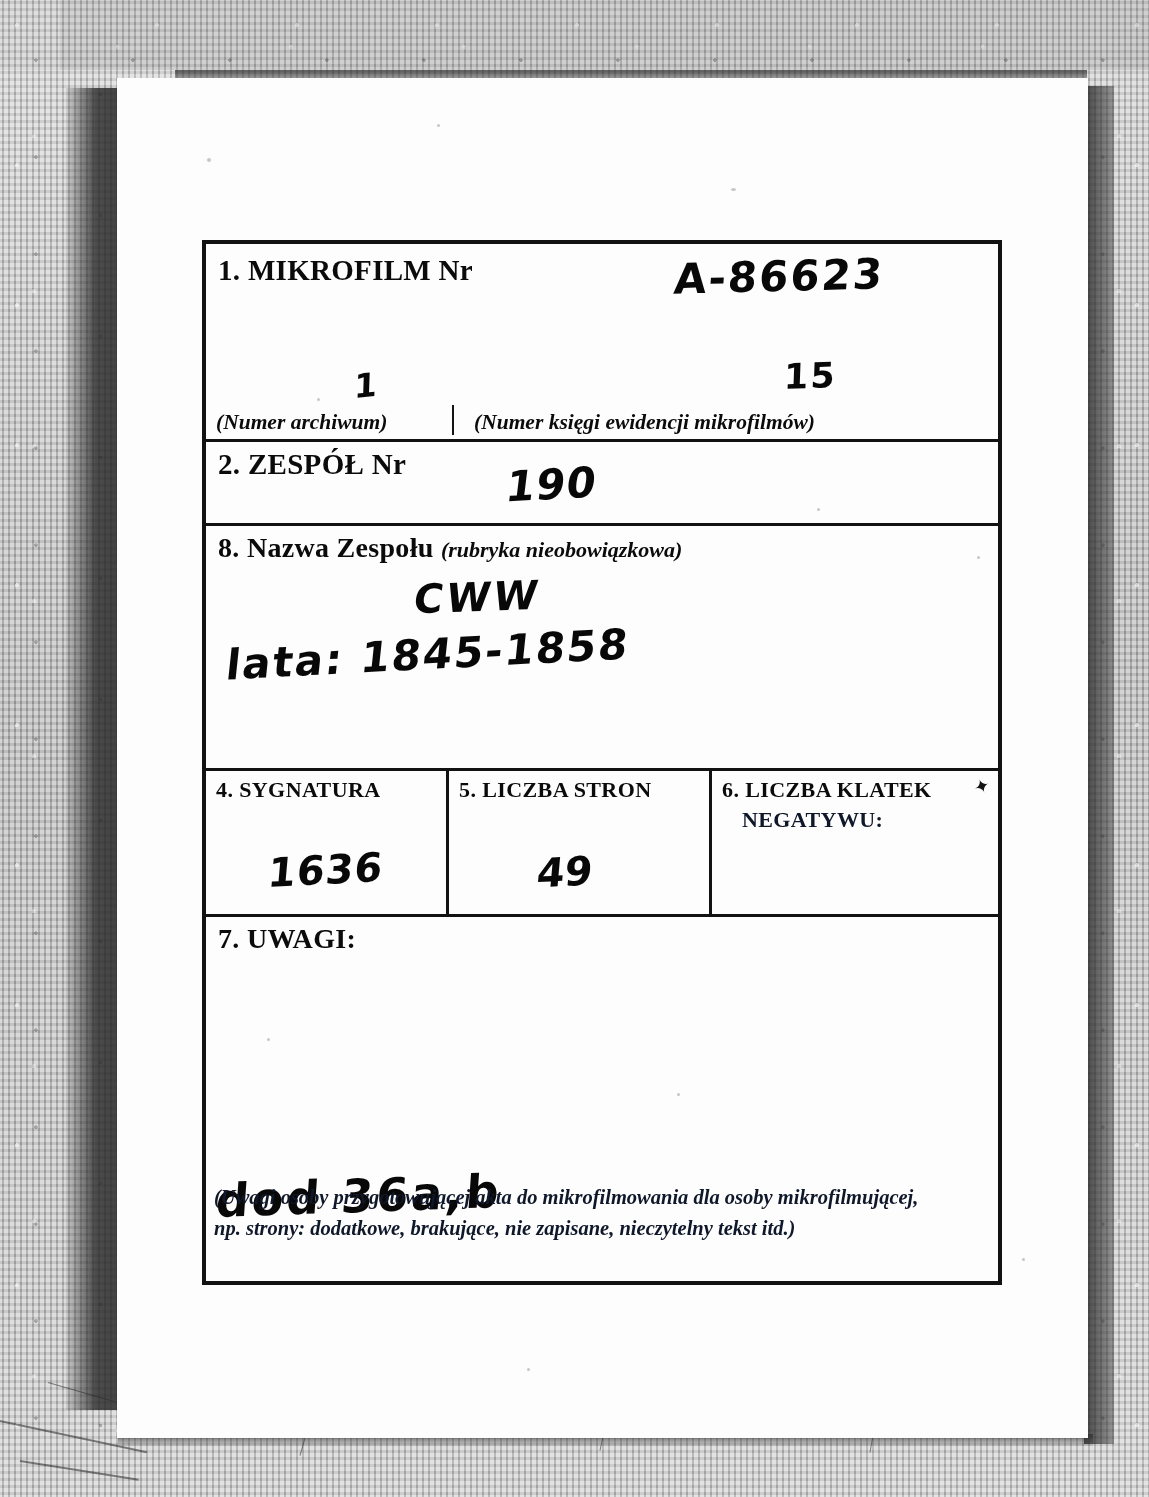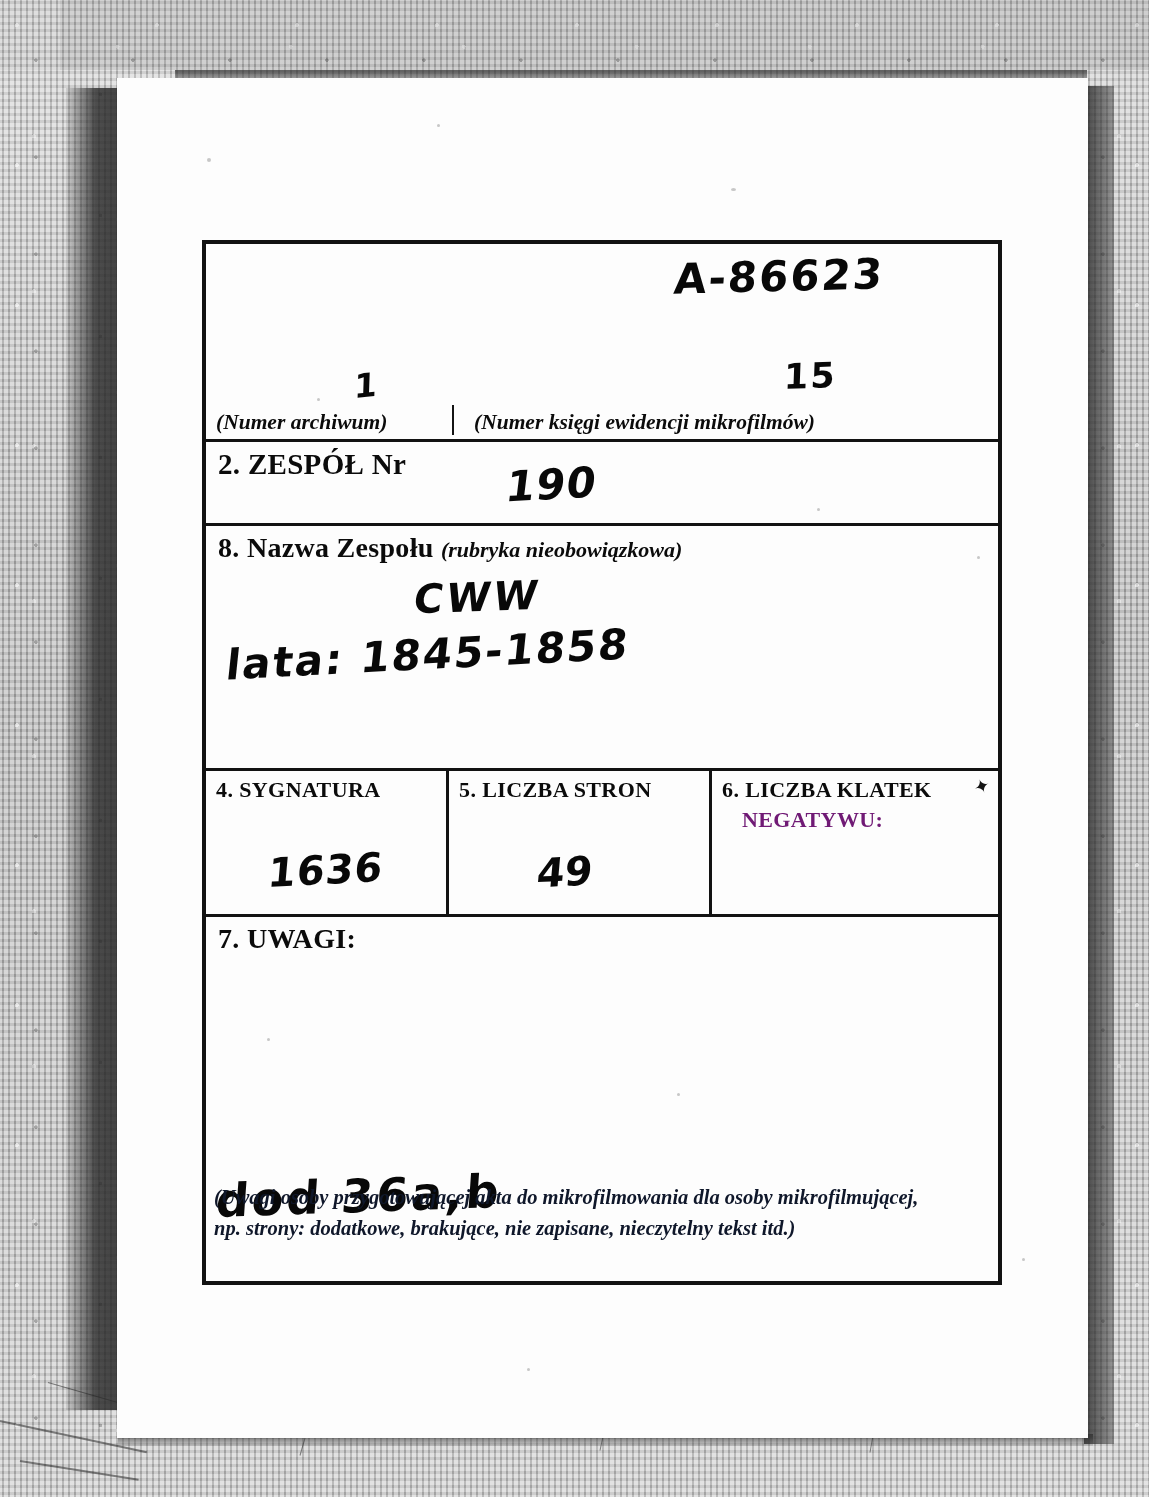--- a/index.html
+++ b/index.html
@@ -178,21 +178,21 @@
     letter-spacing: .4px;
     color: #0b0b0b;
     white-space: nowrap;
   }
   .col-hdr2 {
     position: absolute;
     left: 30px; top: 36px;
     font-weight: bold;
     font-size: 22px;
     letter-spacing: .4px;
-    color: #701a75;
+    color: #0f172a;
     white-space: nowrap;
   }
   .star-mark {
     position: absolute;
     left: 262px; top: 4px;
     font-size: 19px;
     color: #141414;
     transform: rotate(-20deg);
   }
 
@@ -257,20 +257,21 @@
     <div class="sheet-speck" style="left:700px; top:430px; width:3px; height:3px;"></div>
     <div class="sheet-speck" style="left:860px; top:478px; width:3px; height:3px;"></div>
     <div class="sheet-speck" style="left:150px; top:960px; width:3px; height:3px;"></div>
     <div class="sheet-speck" style="left:560px; top:1015px;width:3px; height:3px;"></div>
     <div class="sheet-speck" style="left:905px; top:1180px;width:3px; height:3px;"></div>
     <div class="sheet-speck" style="left:410px; top:1290px;width:3px; height:3px;"></div>
 
     <div class="form-table">
 
       <div class="row r1 sep">
+        <div class="hdr hdr-1">1. MIKROFILM  Nr</div>
 
         <div class="hw hw-mikrofilm">A-86623</div>
 
         <div class="hw hw-ksiega">15</div>
 
         <div class="hw hw-archiwum">1</div>
 
         <div class="caption-row">
           <span class="cap-a">(Numer archiwum)</span>
           <span class="cap-divider"></span>

